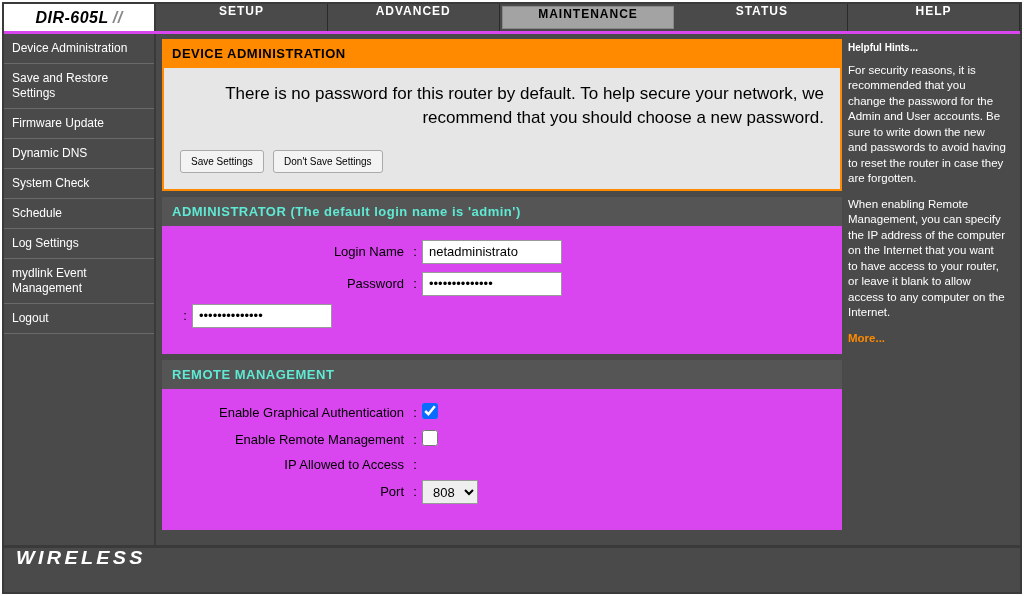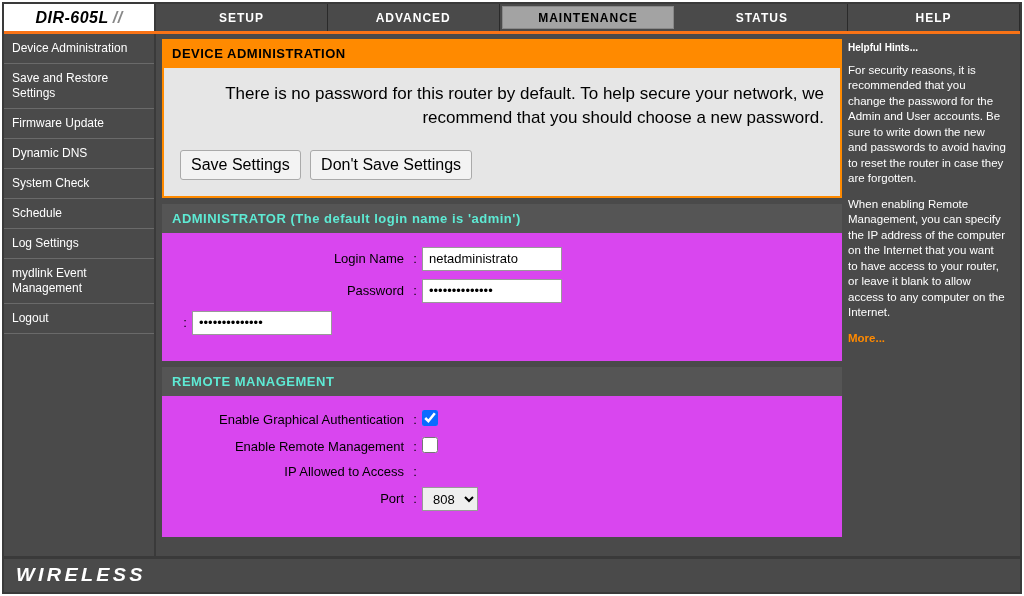--- a/index.html
+++ b/index.html
@@ -16,21 +16,21 @@
     width: 1020px;
     height: 592px;
     margin: 2px;
     display: flex;
     flex-direction: column;
   }
   .topbar {
     display: flex;
     height: 30px;
     background: #4a4a4a;
-    border-bottom: 3px solid #f97316;
+    border-bottom: 3px solid #d946ef;
   }
   .model {
     width: 152px;
     background: #fff;
     color: #000;
     font-weight: bold;
     font-size: 16px;
     display: flex;
     align-items: center;
     justify-content: center;
@@ -45,21 +45,21 @@
     margin-left: 4px;
     font-style: italic;
   }
   .tabs {
     display: flex;
     flex: 1;
   }
   .tab {
     flex: 1;
     display: flex;
-    align-items: center;
+    align-items: flex-start;
     justify-content: center;
     color: #fff;
     background: #4a4a4a;
     border-right: 1px solid #2a2a2a;
     font-weight: bold;
     font-size: 12px;
     letter-spacing: 1px;
     cursor: pointer;
   }
   .tab.active {
@@ -145,21 +145,21 @@
     border-left: 2px solid #ff8a00;
     border-right: 2px solid #ff8a00;
   }
   .panel-body-alert .msg {
     font-size: 17px;
     line-height: 1.4;
     margin-bottom: 20px;
     text-align: right;
   }
   .btn {
-    font-size: 16px;
+    font-size: 10px;
     padding: 5px 10px;
     background: #f3f3f3;
     border: 1px solid #aaa;
     border-radius: 3px;
     cursor: pointer;
     margin-right: 6px;
   }
   .panel-body-form {
     background: #d946ef;
     padding: 14px 28px 18px 16px;
@@ -183,25 +183,25 @@
     padding: 3px 6px;
     border: 1px solid #999;
     width: 140px;
     height: 24px;
   }
   .form-input select { width: 56px; }
   .form-input input[type=checkbox]{
     width: 16px; height:16px; accent-color:#0a6bff;
   }
   .footer {
-    height: 36px;
+    height: 47px;
     background: #4a4a4a;
     border-top: 3px solid #3a3a3a;
     display: flex;
-    align-items: center;
+    align-items: flex-start;
     padding-left: 12px;
   }
   .footer-text {
     color: #fff;
     font-size: 18px;
     font-weight: bold;
     letter-spacing: 3px;
     font-family: Arial, sans-serif;
     font-style: italic;
     transform: scaleX(1.1);

